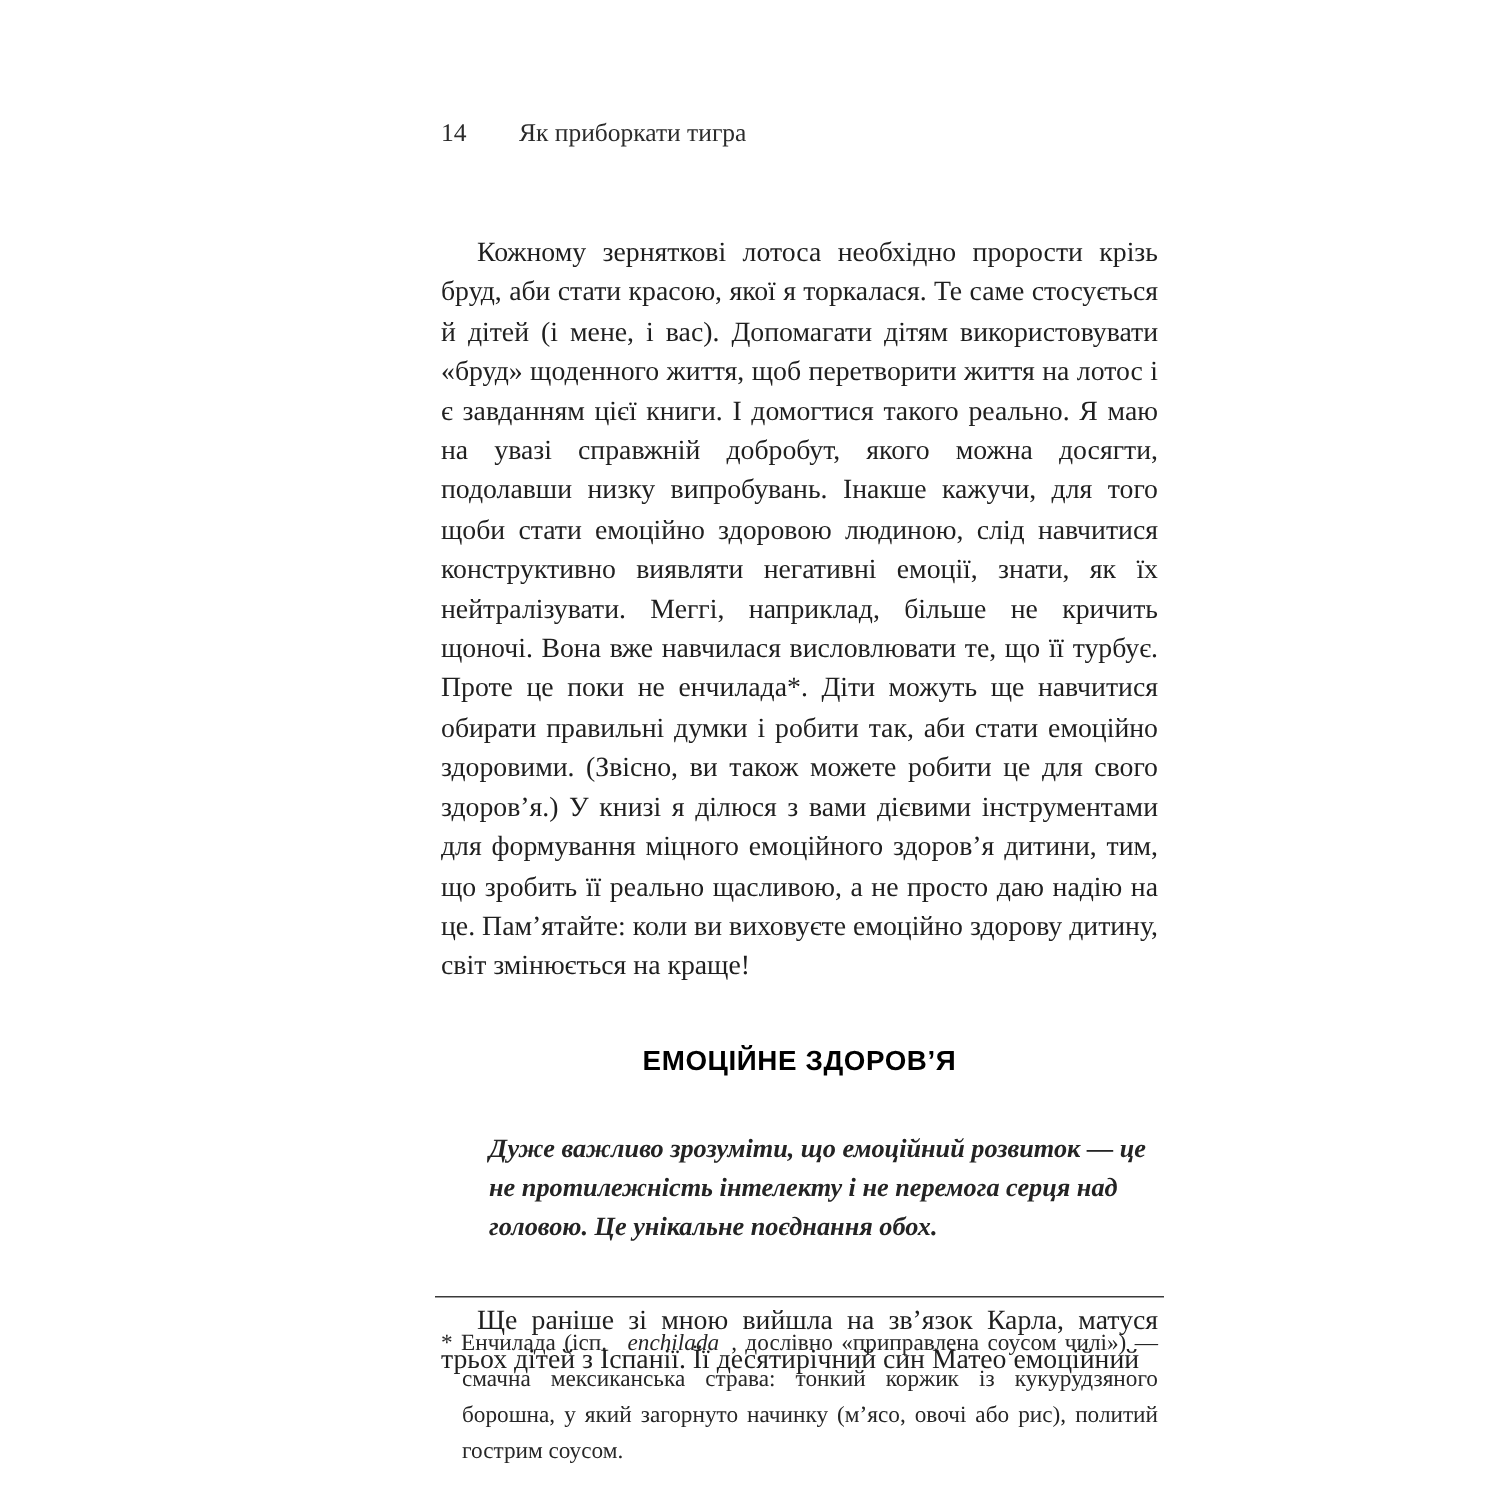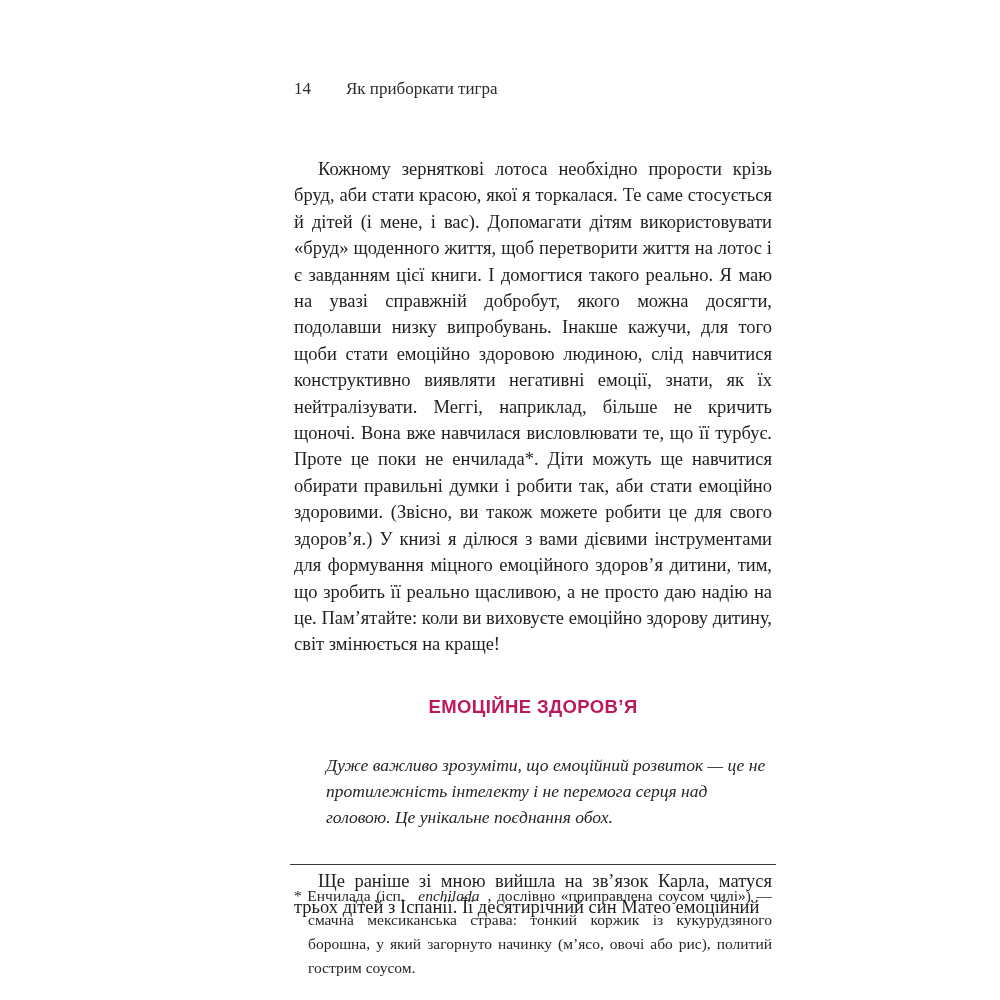--- a/index.html
+++ b/index.html
@@ -37,33 +37,34 @@
     text-align: justify;
     color: #1f1f1f;
   }
   .indent { text-indent: 24px; margin-top: 20px; }
   .section-heading {
     font-family: "Liberation Sans", sans-serif;
     font-size: 18.5px;
     font-weight: 700;
     letter-spacing: 0.4px;
     text-align: center;
-    color: #be185d;
+    color: #000000;
     margin-top: 30px;
   }
   .quote-block {
     margin-top: 22px;
     padding-left: 32px;
   }
   .quote-text {
     font-style: italic;
     font-size: 17.5px;
     line-height: 26px;
     color: #242424;
     text-align: left;
+    font-weight: bold;
   }
   .quote-attr {
     font-size: 17.5px;
     font-weight: 700;
     text-align: right;
     color: #0e0e0e;
     margin-top: 4px;
     padding-right: 2px;
   }
   .para-2 { margin-top: 26px; }

